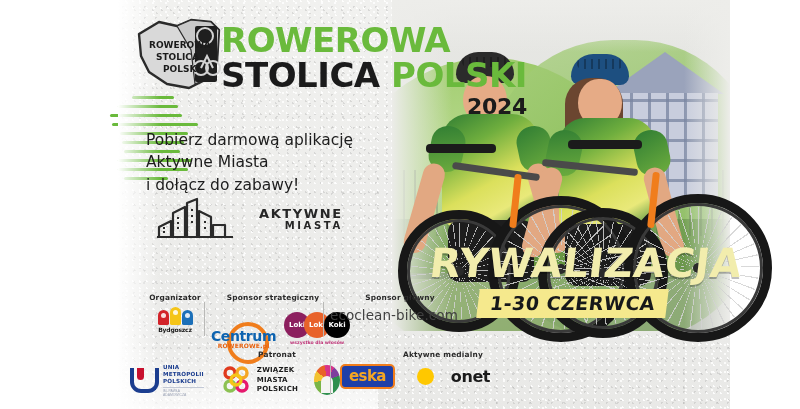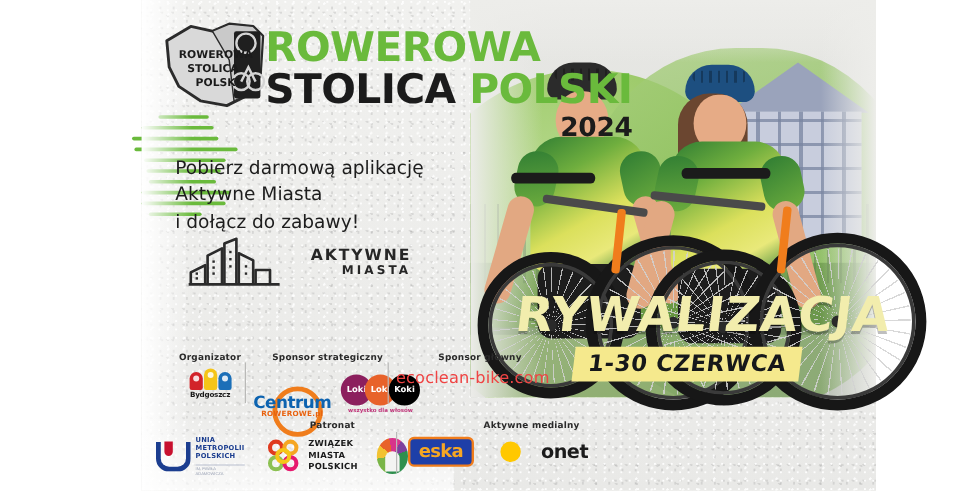--- a/index.html
+++ b/index.html
@@ -157,21 +157,21 @@
   .logo-cr .w2{font-size:6px;font-weight:bold;color:#e8620f;letter-spacing:.2px;position:relative;margin-top:-2px;
      font-family:"DejaVu Sans",sans-serif;}
 
   .logo-flk{display:flex;flex-direction:column;align-items:center;}
   .flk-row{display:flex;}
   .flk-c{width:26px;height:26px;border-radius:50%;display:flex;align-items:center;justify-content:center;
      color:#fff;font-size:7px;font-weight:bold;font-family:"DejaVu Sans",sans-serif;margin-left:-6px;}
   .flk-c:first-child{margin-left:0;}
   .flk-sub{font-size:4.6px;color:#c0357a;font-weight:bold;margin-top:2px;font-family:"DejaVu Sans",sans-serif;}
 
-  .url{font-size:13.5px;color:#ef4444;font-family:"DejaVu Sans",sans-serif;letter-spacing:.1px;}
+  .url{font-size:13.5px;color:#404040;font-family:"DejaVu Sans",sans-serif;letter-spacing:.1px;}
 
   .logo-ump{display:flex;align-items:center;gap:4px;}
   .ump-u{width:21px;height:21px;border-radius:0 0 11px 11px;border:4px solid #1b3d8f;border-top:none;position:relative;}
   .ump-u:after{content:"";position:absolute;left:3px;top:0px;width:7px;height:12px;background:#c8102e;border-radius:0 0 4px 4px;}
   .ump-t{font-size:5.6px;font-weight:bold;color:#1b3d8f;line-height:1.25;letter-spacing:.2px;
      font-family:"DejaVu Sans",sans-serif;}
   .ump-f{font-size:3.4px;color:#9aa2b5;margin-top:2px;border-top:1px solid #c3c9d6;padding-top:1px;}
 
   .logo-zmp{display:flex;align-items:center;gap:5px;}
   .zmp-t{font-size:7px;font-weight:bold;color:#1b1b1b;line-height:1.35;letter-spacing:.2px;

